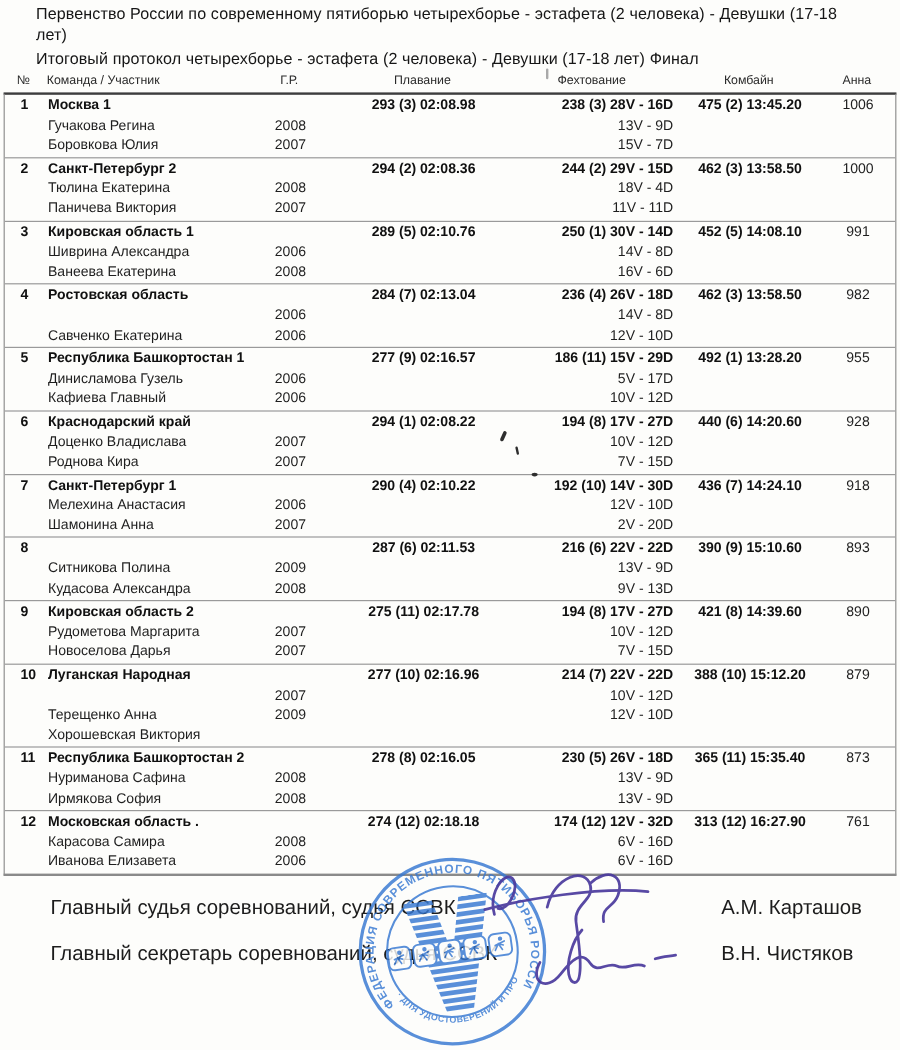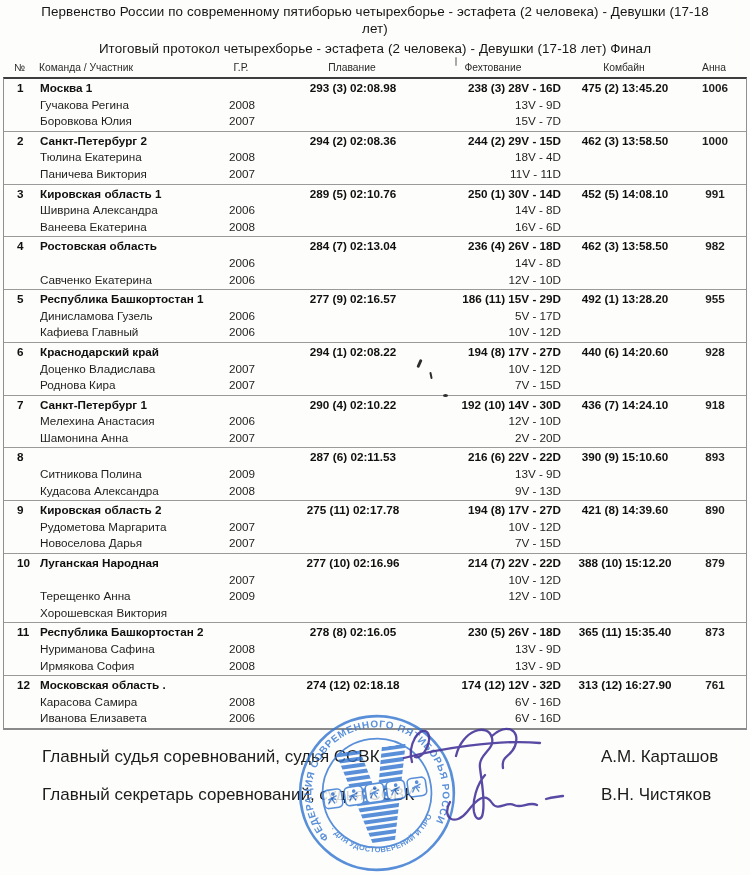--- a/index.html
+++ b/index.html
@@ -3,21 +3,21 @@
 <meta charset="utf-8">
 <style>
   html,body{margin:0;padding:0}
   body{
     width:750px;height:875px;position:relative;overflow:hidden;
     background:#fdfdfb;color:#1e1e1e;
     font-family:"Liberation Sans","DejaVu Sans",sans-serif;
     -webkit-font-smoothing:antialiased;
   }
   
-  .titles{position:absolute;top:4px;left:30px;width:690px;text-align:center;
+  .titles{position:absolute;top:4px;left:30px;width:690px;
     font-size:13.4px;line-height:16.8px;color:#161616;letter-spacing:.1px}
   .titles .t2{margin-top:3px}
   
   .table{position:absolute;left:3px;top:61px;width:744px}
   .thead{position:relative;height:16px;font-size:10.3px;color:#2a2a2a}
   .thead span{position:absolute;top:1px;white-space:nowrap}
   .h-num{left:11px}
   .h-team{left:36px}
   .h-year{left:208px;width:60px;text-align:center}
   .h-swim{left:283px;width:132px;text-align:center}
@@ -34,21 +34,21 @@
   .block:last-child{border-bottom:none}
   .line{position:relative;height:16.6px;font-size:11.7px;line-height:16.6px}
   .line span{position:absolute;top:0;white-space:nowrap}
   .b{font-weight:700;color:#101010}
   .c-num{left:13px}
   .c-team{left:36px;width:182px;overflow:hidden}
   .c-year{left:208px;width:60px;text-align:center}
   .c-swim{left:283px;width:132px;text-align:center}
   .c-fence{left:423px;width:134px;text-align:right}
   .c-comb{left:556px;width:130px;text-align:center}
-  .c-total{left:684px;width:54px;text-align:center;font-weight:700;color:#1e1e1e}
+  .c-total{left:684px;width:54px;text-align:center;font-weight:400;color:#1e1e1e}
   
   .foot{position:absolute;font-size:17px;color:#1c1c1c;white-space:nowrap}
   #judge-label{left:42px;top:747px}
   #judge-name{left:601px;top:747px}
   #secretary-label{left:42px;top:785px}
   #secretary-name{left:601px;top:785px}
   
   .stamp{position:absolute;left:297px;top:713px;opacity:.82;transform:rotate(-8deg)}
   .signature{position:absolute;left:396px;top:714px;opacity:.92}
   

